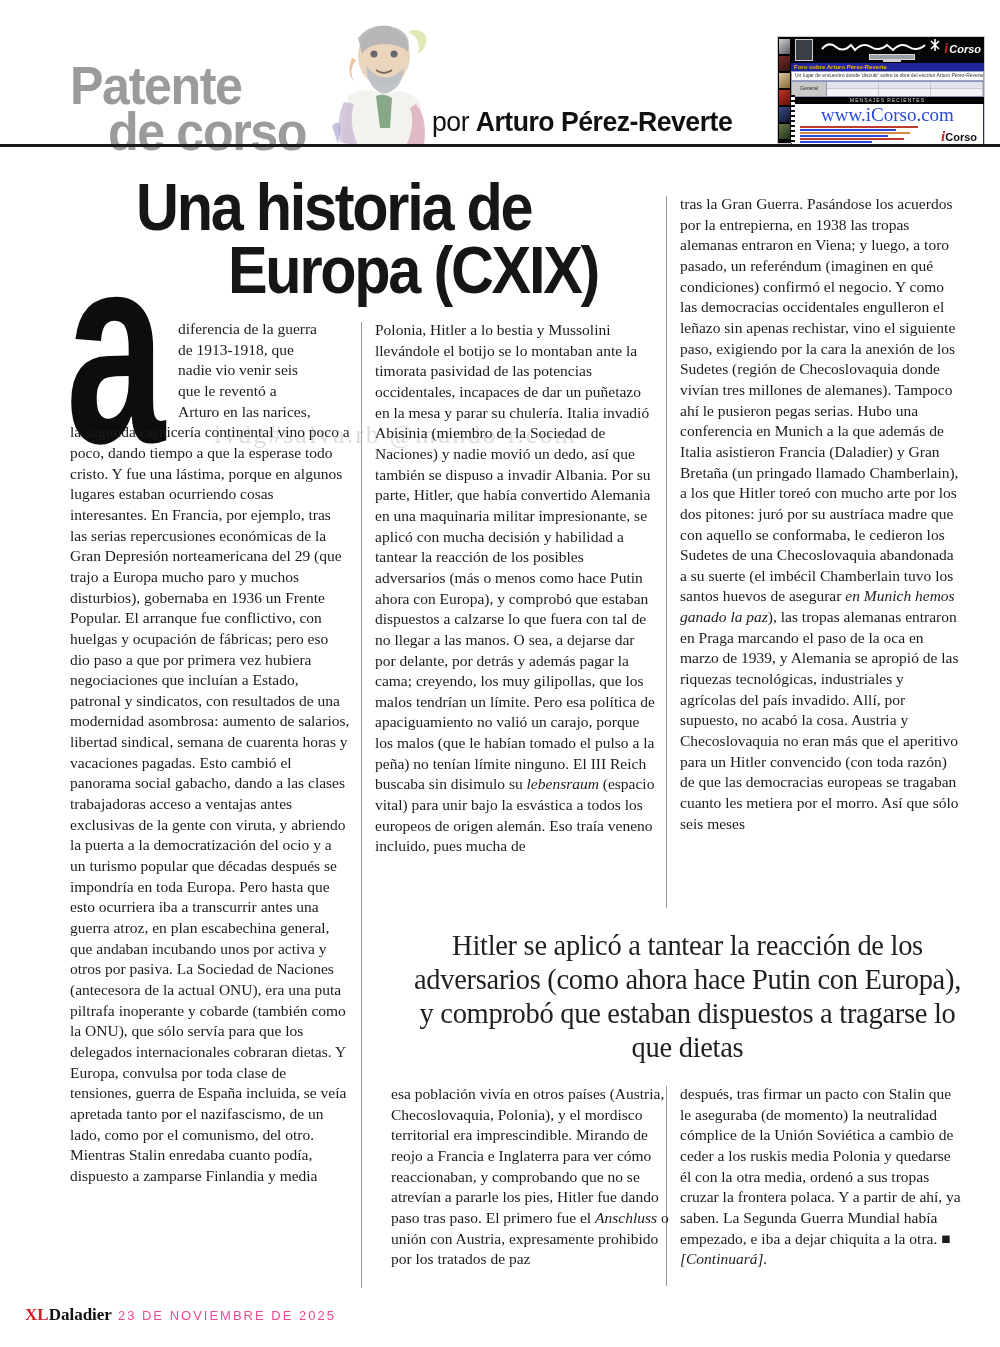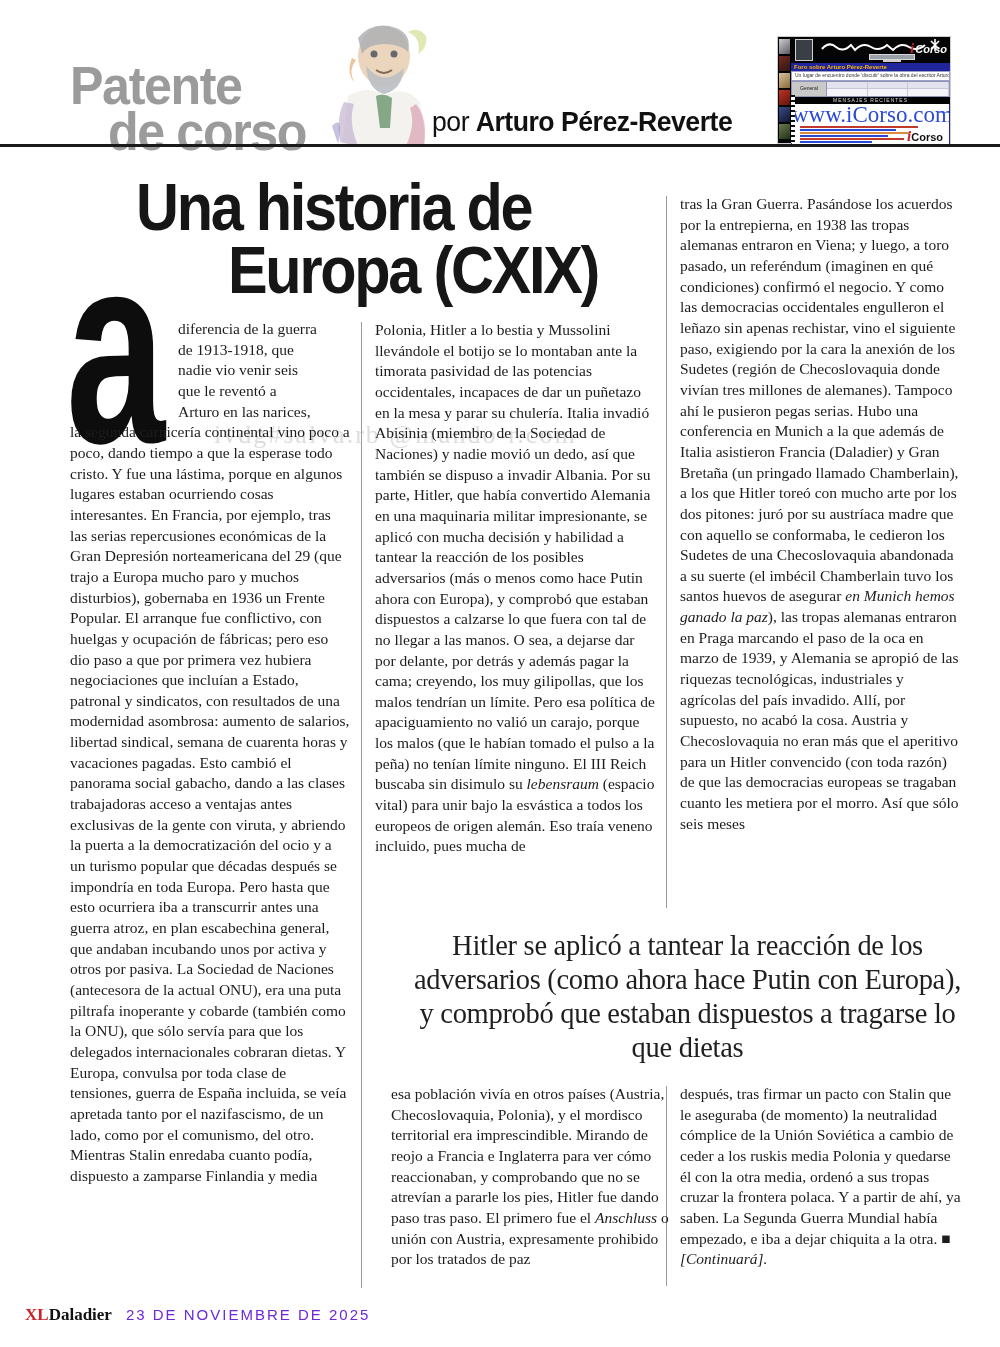--- a/index.html
+++ b/index.html
@@ -13,21 +13,21 @@
   .patente.l1{left:70px;top:58px;}
   .patente.l2{left:108px;top:104px;}
   .portrait{position:absolute;left:288px;top:18px;}
   .byline{position:absolute;left:432px;top:106px;font-family:"Liberation Sans",sans-serif;
           font-size:28px;letter-spacing:-.5px;transform:scaleX(.95);transform-origin:left top;color:#111;}
   .byline .by-pre{font-weight:normal;margin-right:7px;}
   .byline .by-name{font-weight:bold;}
   .rule{position:absolute;left:0;top:144px;width:1000px;height:3px;background:#1a1a1a;}
 
   
-  .site-card{position:absolute;left:778px;top:37px;width:172px;height:106px;background:#0369a1;
+  .site-card{position:absolute;left:778px;top:37px;width:206px;height:106px;background:#0369a1;
              font-family:"Liberation Sans",sans-serif;box-shadow:0 0 0 1px #ccc;}
   .ws-side{position:absolute;left:0;top:0;width:13px;height:106px;background:#000;}
   .ws-thumb{width:11px;height:15px;margin:2px 1px 0 1px;}
   .ws-main{position:absolute;left:13px;top:0;right:0;height:106px;}
   .ws-top{position:relative;height:26px;background:#050505;}
   .ws-photo{position:absolute;left:4px;top:2px;width:16px;height:20px;background:#3a3f46;border:1px solid #cfcfcf;}
   .ws-graffiti{position:absolute;left:28px;top:1px;}
   .ws-logo{position:absolute;right:3px;top:4px;font-weight:bold;font-style:italic;font-size:11px;color:#fff;}
   .ws-logo .i{color:var(--brand-red,#cc2128);font-family:"Liberation Serif",serif;font-size:14px;margin-right:1px;}
   .ws-btn{position:absolute;left:78px;top:17px;width:44px;height:4px;background:#9aa0a8;border:1px solid #d8d8d8;}
@@ -35,21 +35,21 @@
   .ws-forumbar{height:8px;background:var(--forum-bar-blue,#20259c);color:#ffb400;font-size:6px;
                font-weight:bold;line-height:8px;padding-left:3px;white-space:nowrap;overflow:hidden;}
   .ws-sub{height:8px;background:#fff;border:1px solid #9aa0c8;font-size:5px;line-height:7px;color:#333;
           padding-left:3px;white-space:nowrap;overflow:hidden;}
   .ws-table{height:14px;border:1px solid #8f94b8;display:flex;font-size:5px;color:#2b49d8;}
   .ws-cell-general{width:34px;background:#c9c9c9;color:#222;text-align:center;line-height:12px;border-right:1px solid #8f94b8;}
   .ws-cell{flex:1;border-right:1px solid #c8c8d8;background:#f4f4f8;}
   .ws-cell .hl{height:6px;border-bottom:1px solid #c8c8d8;background:#e3e3ee;}
   .ws-msgbar{height:7px;background:#000;color:#ddd;font-size:5px;line-height:7px;text-align:center;letter-spacing:1px;}
   .ws-content{position:relative;height:42px;background:#fff;border:1px solid #20259c;border-top:none;overflow:hidden;}
-  .ws-url{font-family:"Liberation Serif",serif;font-size:23px;color:var(--link-blue,#2b49d8);
+  .ws-url{font-family:"Liberation Serif",serif;font-size:19px;color:var(--link-blue,#2b49d8);
           text-align:center;line-height:20px;margin-top:1px;white-space:nowrap;}
   .ws-links{position:absolute;left:8px;top:22px;width:130px;}
   .ws-links div{height:2px;margin-bottom:1px;}
   .ws-logo2{position:absolute;right:6px;top:24px;font-weight:bold;font-size:11px;color:#111;}
   .ws-logo2 .i{color:var(--brand-red,#cc2128);font-style:italic;font-family:"Liberation Serif",serif;font-size:15px;}
   .ws-spiral{position:absolute;left:13px;top:58px;width:4px;height:48px;
              background:repeating-linear-gradient(180deg,#111 0 2px,#fff 2px 5px);}
 
   
   .headline{position:absolute;font-family:"Liberation Sans",sans-serif;font-weight:bold;color:#161616;
@@ -79,21 +79,21 @@
   #vr2b{left:666px;top:1086px;height:200px;}
 
   
   .pullquote{position:absolute;left:405px;top:929px;width:565px;text-align:center;
              font-size:28.5px;line-height:34px;color:#1f1f1f;letter-spacing:-.3px;}
 
   
   .footer{position:absolute;left:25px;top:1305px;display:flex;align-items:baseline;}
   .brand{font-family:"Liberation Serif",serif;font-weight:bold;font-size:17px;color:#111;}
   .brand .xl{color:var(--brand-red,#cc2128);}
-  .fdate{margin-left:14px;font-family:"Liberation Sans",sans-serif;font-size:15px;color:#6d28d9;letter-spacing:2px;}
+  .fdate{margin-left:6px;font-family:"Liberation Sans",sans-serif;font-size:13px;color:#ec4899;letter-spacing:2px;}
 </style>
 </head>
 <body>
 
 <div id="page">
 
   <div class="patente l1">Patente</div>
   <div class="patente l2">de corso</div>
 
   <svg class="portrait" width="152" height="128" viewBox="0 0 152 128">

